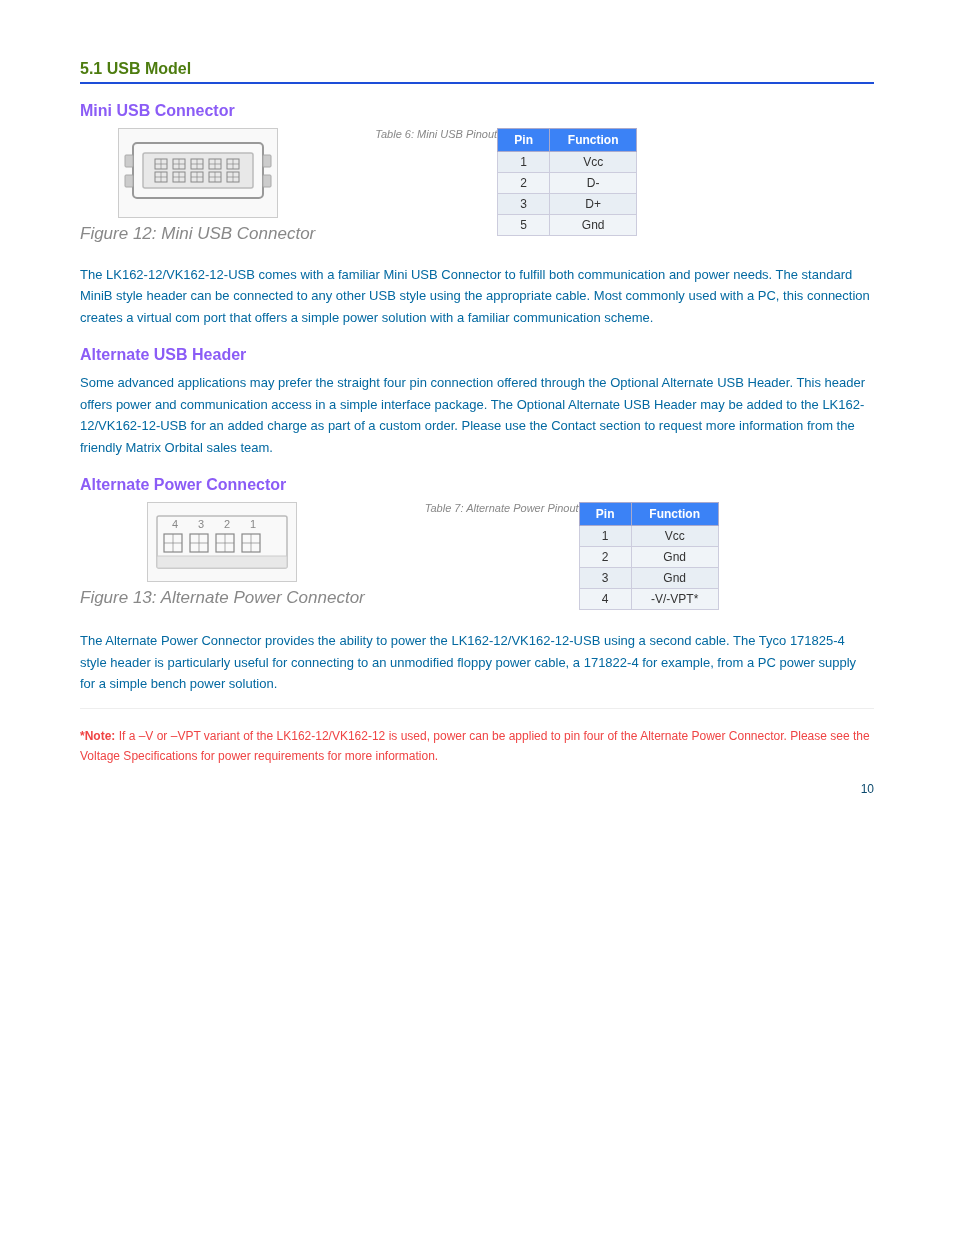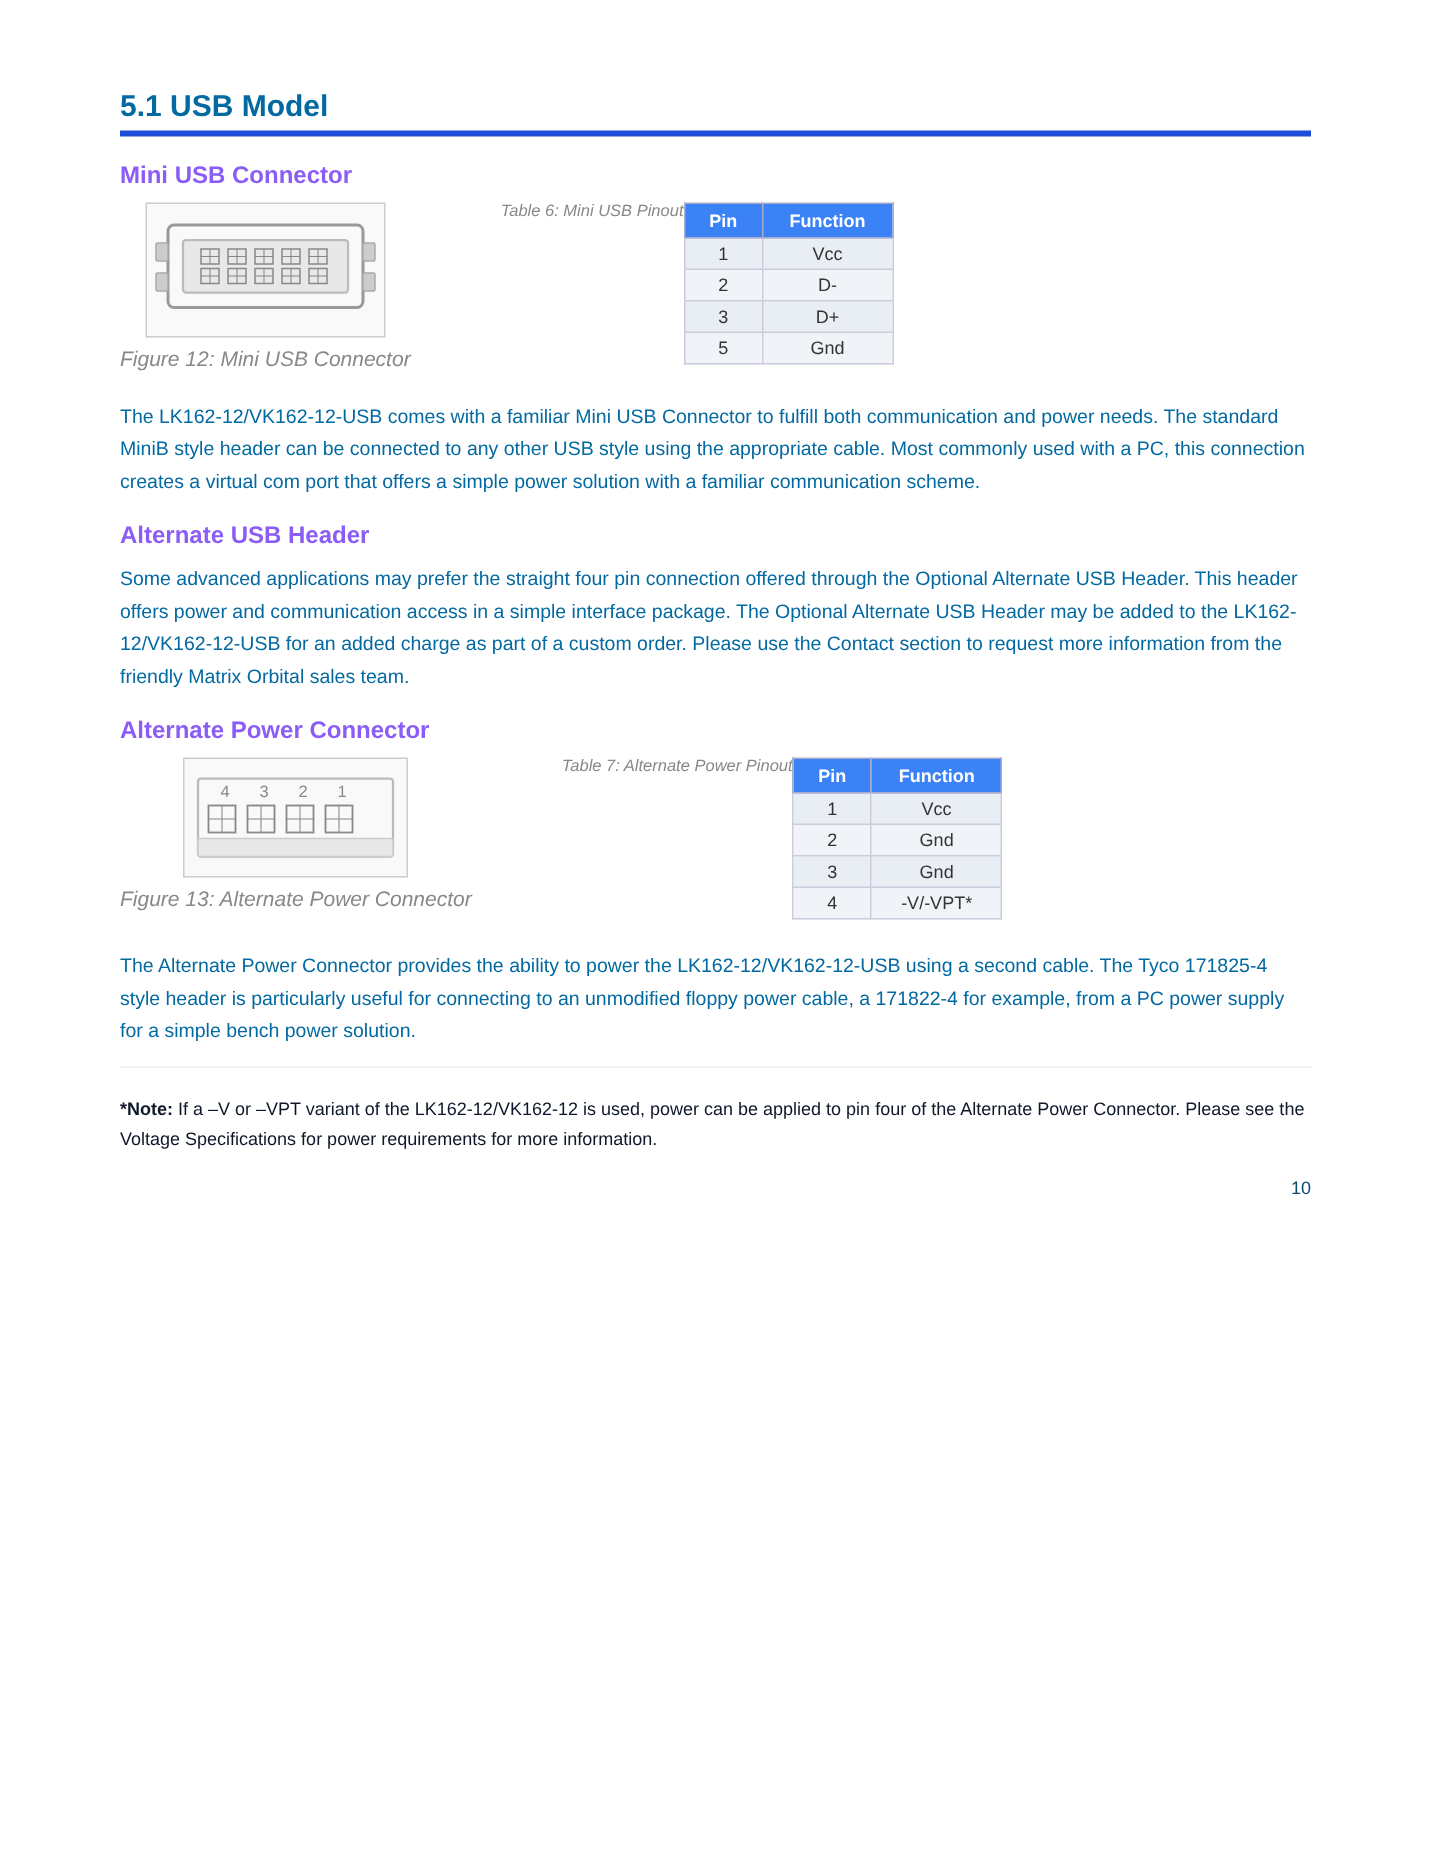--- a/index.html
+++ b/index.html
@@ -10,24 +10,24 @@
       background: #fff;
       width: 954px;
       min-height: 1235px;
     }
     .page {
       padding: 60px 80px 60px 80px;
       max-width: 954px;
       position: relative;
     }
     h2.section-title {
-      font-size: 20px;
+      font-size: 16px;
       font-weight: bold;
-      color: #0369a1;
-      border-bottom: 4px solid #1d4ed8;
+      color: #4d7c0f;
+      border-bottom: 2px solid #1d4ed8;
       padding-bottom: 4px;
       margin-bottom: 18px;
     }
     h3.subsection-title {
       font-size: 16px;
       font-weight: bold;
       color: #8b5cf6;
       margin-bottom: 8px;
       margin-top: 18px;
     }
@@ -37,21 +37,21 @@
       gap: 60px;
       margin-bottom: 20px;
     }
     .figure-left {
       display: flex;
       flex-direction: column;
       align-items: center;
       min-width: 180px;
     }
     .figure-caption {
-      font-size: 14px;
+      font-size: 17px;
       color: #888;
       font-style: italic;
       margin-top: 6px;
       text-align: center;
     }
     .figure-right {
       display: flex;
       flex-direction: row;
       align-items: flex-start;
     }
@@ -111,21 +111,21 @@
       border: 1px solid #ccc;
       background: #f9f9f9;
       width: 150px;
       height: 80px;
       display: flex;
       align-items: center;
       justify-content: center;
     }
     .note-text {
       font-size: 12px;
-      color: #0f172a;
+      color: #ef4444;
       line-height: 1.6;
       border-top: 1px solid #eee;
       padding-top: 18px;
     }
     .note-bold {
       font-weight: bold;
     }
     .page-number {
       position: absolute;
       bottom: 30px;

